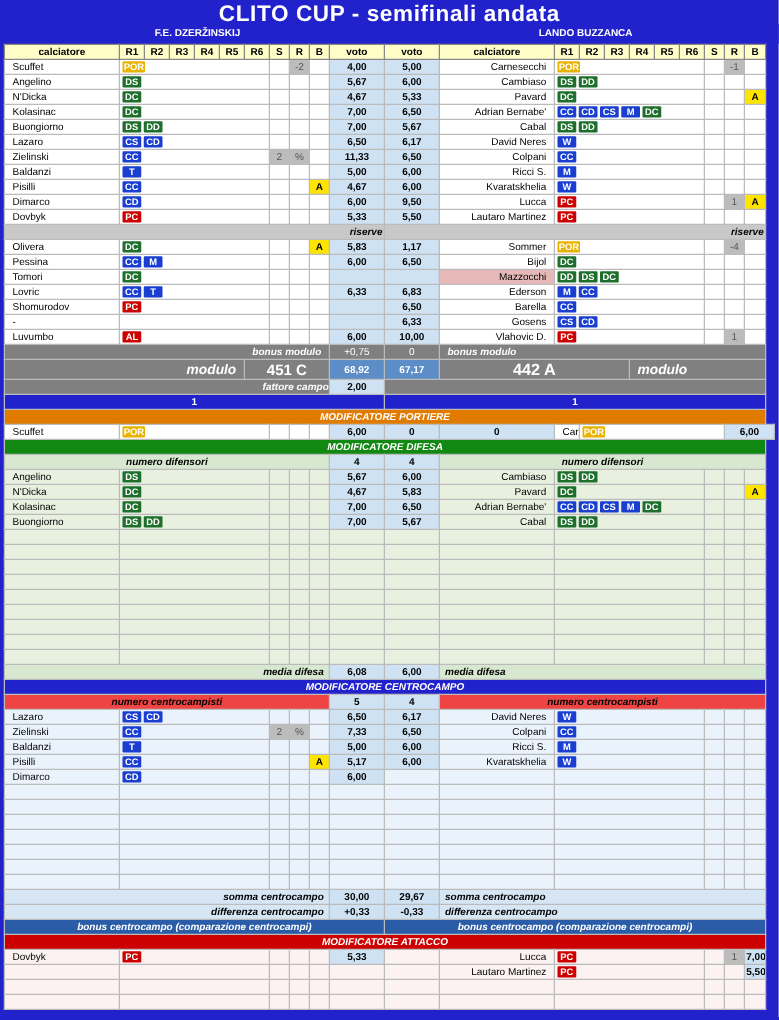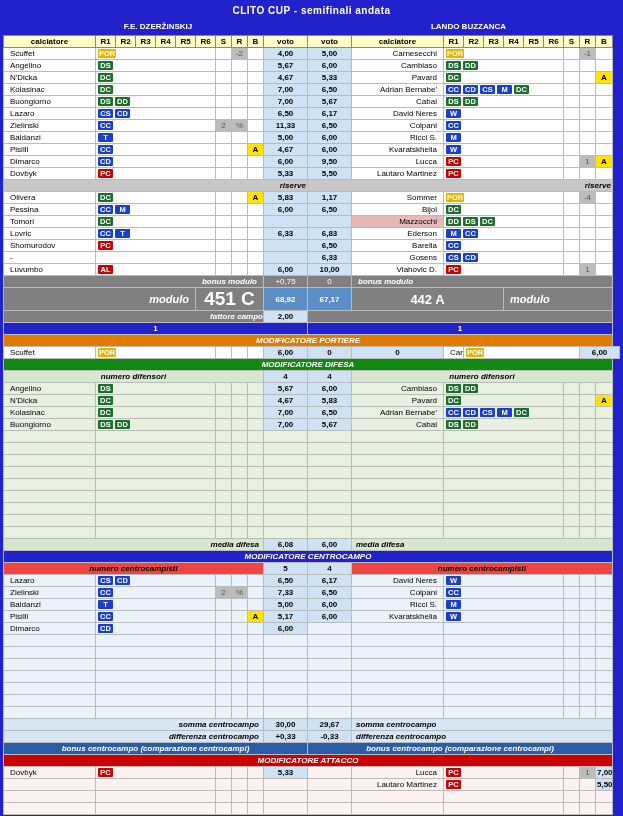--- a/index.html
+++ b/index.html
@@ -1,19 +1,19 @@
 <!DOCTYPE html>
 <html><head>
 <meta charset="utf-8">
 <style>
   html,body{margin:0;padding:0;background:#fff;}
   body{font-family:"Liberation Sans",sans-serif;font-size:9px;color:#000;}
   #page{width:623px;height:816px;position:relative;background:#2222cc;box-sizing:border-box;padding:3px;}
   table{border-collapse:collapse;}
-  .title{background:#2222cc;color:#fff;text-align:center;font-weight:bold;font-size:10px;letter-spacing:.5px;height:16px;line-height:16px;}
+  .title{background:#2222cc;color:#fff;text-align:center;font-weight:bold;font-size:18px;letter-spacing:.5px;height:16px;line-height:16px;}
   .teamhdr{background:#2222cc;color:#fff;text-align:center;font-weight:bold;font-size:12px;height:16px;line-height:16px;}
   .grid{width:617px;table-layout:fixed;}
   .grid td{border:1px solid #bbb;height:11px;font-size:8px;padding:0 1px;overflow:hidden;white-space:nowrap;}
   .colhdr{background:#fffec8;font-weight:bold;text-align:center;font-size:7.5px;border:1px solid #888 !important;}
   .name{background:#fff;text-align:left;padding-left:6px !important;font-size:8px;}
   .name.r{text-align:right;padding-right:6px !important;}
   .voto{background:#cfe2f3;text-align:center;font-weight:bold;font-size:8.5px;}
   .rcell{background:#fff;text-align:center;}
   .badge{display:inline-block;min-width:13px;text-align:center;color:#fff;font-size:7.5px;font-weight:bold;line-height:9px;padding:0 1px;margin:0 1px;border-radius:1px;}
   .b-POR{background:#e8b300;color:#fff;}
@@ -374,21 +374,21 @@
           <td class="rcell"></td>
         </tr>
         <tr>
           <td class="bonusrow" colspan="10" style="background:#808080;color:#fff;font-weight:bold;font-style:italic;text-align:right;padding-right:6px">bonus modulo</td>
           <td class="bonusval">+0,75</td>
           <td class="bonusval">0</td>
           <td colspan="10" style="background:#808080;color:#fff;font-weight:bold;font-style:italic;text-align:left;padding-left:6px">bonus modulo</td>
         </tr>
         <tr>
           <td class="modrow" colspan="6" style="text-align:right;padding-right:6px;background:#808080;color:#fff;font-weight:bold;font-size:11px;font-style:italic">modulo</td>
-          <td class="modrow" colspan="4" style="background:#808080;color:#fff;font-weight:bold;font-size:19px;text-align:center">451 C</td>
+          <td class="modrow" colspan="4" style="background:#808080;color:#fff;font-weight:bold;font-size:12px;text-align:center">451 C</td>
           <td class="tot">68,92</td>
           <td class="tot">67,17</td>
           <td class="modrow" colspan="4" style="background:#808080;color:#fff;font-weight:bold;font-size:13px;text-align:center">442 A</td>
           <td class="modrow" colspan="6" style="text-align:left;padding-left:6px;background:#808080;color:#fff;font-weight:bold;font-size:11px;font-style:italic">modulo</td>
         </tr>
         <tr>
           <td colspan="10" style="background:#808080;color:#fff;font-weight:bold;font-style:italic;text-align:right;padding-right:0">fattore campo</td>
           <td class="voto">2,00</td>
           <td colspan="11" style="background:#808080"></td>
         </tr>

